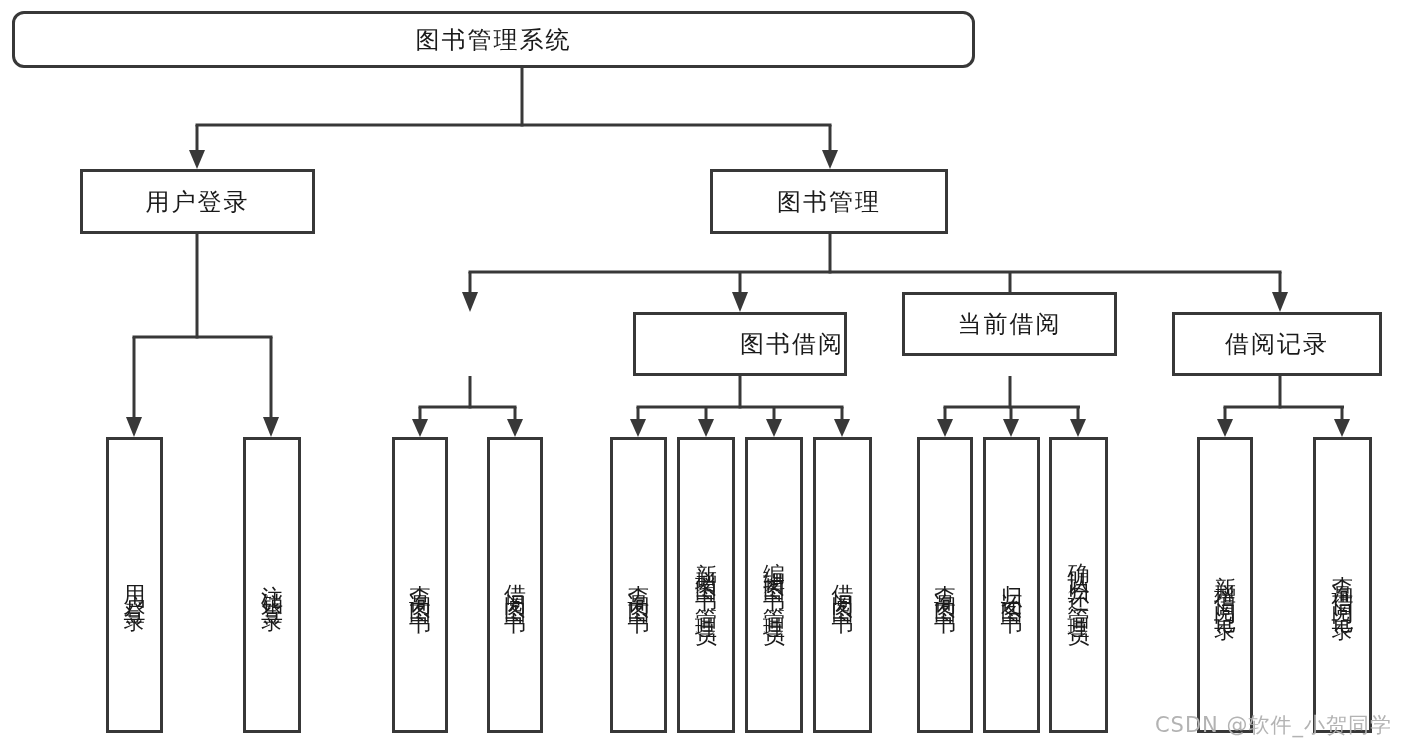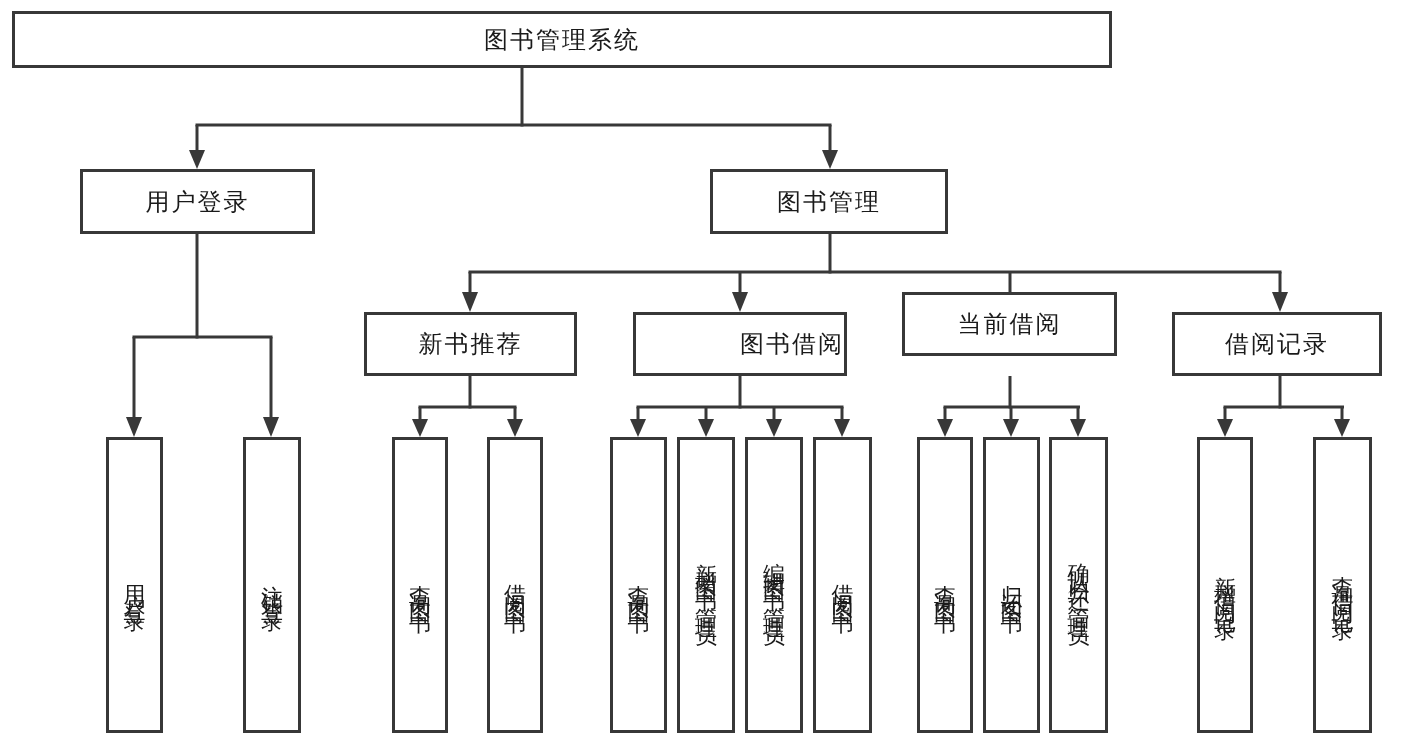--- a/index.html
+++ b/index.html
@@ -126,34 +126,31 @@
     <g>
       <line x1="1280" y1="376" x2="1280" y2="408.5"></line>
       <line x1="1223.5" y1="407" x2="1344" y2="407"></line>
       <line x1="1225" y1="407" x2="1225" y2="421"></line>
       <polygon stroke="none" points="1217,419 1233,419 1225,437"></polygon>
       <line x1="1342" y1="407" x2="1342" y2="421"></line>
       <polygon stroke="none" points="1334,419 1350,419 1342,437"></polygon>
     </g>
   </svg>
 
-  <div class="node hbox" style="left:12px; top:11px; width:1100px; height:57px;">
+  <div class="node hbox" style="left:12px; top:11px; width:963px; height:57px;border-radius:12px;">
     <span>图书管理系统</span>
   </div>
 
   <div class="node hbox" style="left:80px; top:169px; width:235px; height:65px;">
     <span>用户登录</span>
   </div>
   <div class="node hbox" style="left:710px; top:169px; width:238px; height:65px;justify-content:center;">
     <span>图书管理</span>
   </div>
 
-  <div class="node hbox" style="left:364px; top:312px; width:213px; height:64px;">
-    <span>新书推荐</span>
-  </div>
   <div class="node hbox" style="left:633px; top:312px; width:214px; height:64px;justify-content:flex-end;">
     <span>图书借阅</span>
   </div>
   <div class="node hbox" style="left:902px; top:292px; width:215px; height:64px;">
     <span>当前借阅</span>
   </div>
   <div class="node hbox" style="left:1172px; top:312px; width:210px; height:64px;">
     <span>借阅记录</span>
   </div>
 
@@ -194,14 +191,15 @@
     <span>确认归还（管理员）</span>
   </div>
 
   <div class="node vbox" style="left:1197px; top:437px; width:56px; height:296px;">
     <span>新增借阅记录</span>
   </div>
   <div class="node vbox" style="left:1313px; top:437px; width:59px; height:296px;">
     <span>查询借阅记录</span>
   </div>
 
+  <div class="watermark">CSDN @软件_小贺同学</div>
 
 </div>
 
 </body></html>

